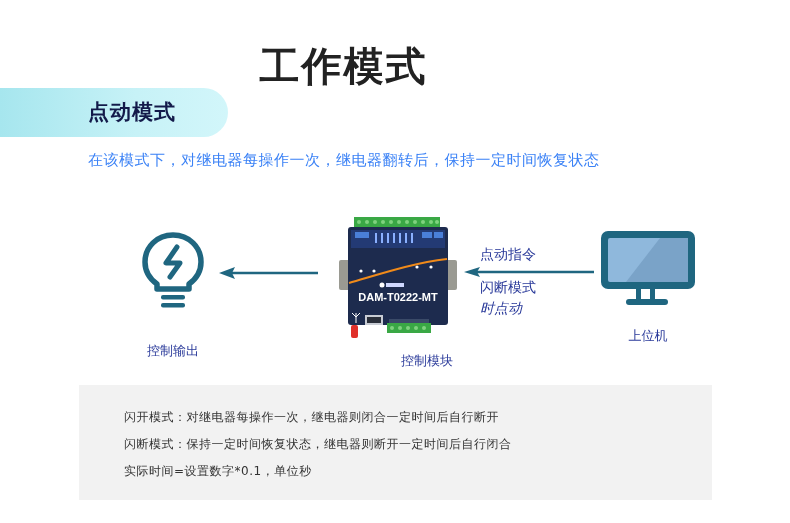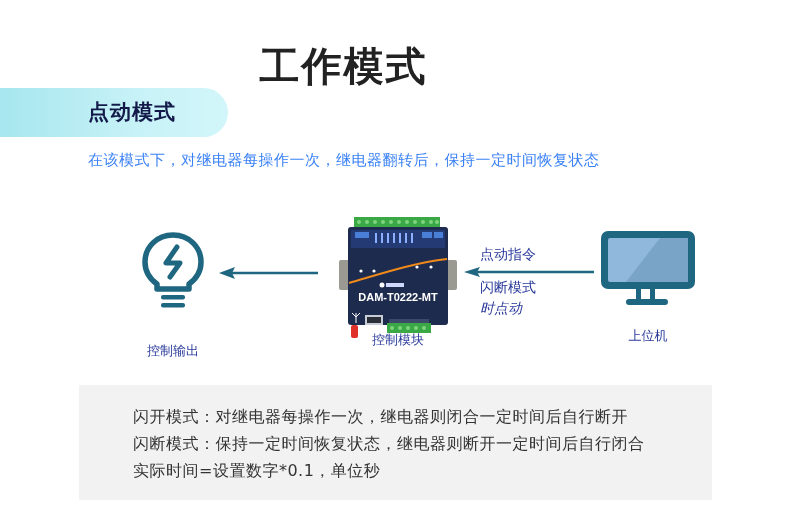--- a/index.html
+++ b/index.html
@@ -5,21 +5,21 @@
     html, body { margin: 0; padding: 0; }
     body { width: 790px; height: 523px; background: #ffffff; position: relative; overflow: hidden; font-family: "DejaVu Sans", "Liberation Sans", sans-serif; }
     .abs { position: absolute; }
     .title { left: 0; width: 687px; top: 42px; text-align: center; font-size: 40px; font-weight: bold; color: #222222; letter-spacing: 2px; line-height: 48px; }
     .pill { left: 0; top: 88px; width: 228px; height: 49px; border-radius: 0 25px 25px 0; background: linear-gradient(90deg, #a6e6ee 0%, #c7f2f7 60%, #d2f6fa 100%); }
     .pill-label { left: 88px; top: 97px; font-size: 21px; font-weight: bold; color: #131a4a; line-height: 30px; letter-spacing: 1px; }
     .desc { left: 88px; top: 149px; font-size: 15px; color: #3b82f6; line-height: 22px; letter-spacing: 0.5px; }
     .label-blue { font-size: 13px; color: #2a3a9a; line-height: 24px; text-align: center; }
     .small-blue { font-size: 14px; color: #2a3a9a; line-height: 21px; text-align: left; }
     .note-box { left: 79px; top: 385px; width: 633px; height: 115px; background: #f2f2f2; }
-    .note-line { left: 133px; font-size: 16px; color: #333333; line-height: 24px; letter-spacing: 0.5px; white-space: nowrap; }
+    .note-line { left: 124px; font-size: 12px; color: #333333; line-height: 24px; letter-spacing: 0.5px; white-space: nowrap; }
   </style>
 </head>
 <body>
 
 <div class="abs title">工作模式</div>
 
 <div class="abs pill"></div>
 <div class="abs pill-label">点动模式</div>
 
 <div class="abs desc">在该模式下，对继电器每操作一次，继电器翻转后，保持一定时间恢复状态</div>
@@ -103,21 +103,21 @@
       <circle cx="55" cy="113" r="2"></circle>
         <circle cx="63" cy="113" r="2"></circle>
         <circle cx="71" cy="113" r="2"></circle>
         <circle cx="79" cy="113" r="2"></circle>
         <circle cx="87" cy="113" r="2"></circle>
     </g>
 
     <rect x="14" y="110" width="7" height="13" rx="2" fill="#e0302a"></rect>
   </svg>
 </div>
-<div class="abs label-blue" style="left:343px; top:328px; width:110px;">控制模块</div>
+<div class="abs label-blue" style="left:343px; top:349px; width:110px;text-align:right;">控制模块</div>
 
 <div class="abs small-blue" style="left:480px; top:244px; width:110px;">点动指令</div>
 <div class="abs" style="left:464px; top:263px; width:130px; height:12px;">
   <svg width="130" height="12" viewBox="0 0 130 12">
     <line x1="12" y1="6" x2="130" y2="6" stroke="#1f6680" stroke-width="2.5"></line>
     <path d="M0 6 L16 1 L13 6 L16 11 Z" fill="#1f6680"></path>
   </svg>
 </div>
 <div class="abs small-blue" style="left:480px; top:277px; width:110px;">闪断模式</div>
 <div class="abs small-blue" style="left:480px; top:298px; width:110px;font-style:italic;">时点动</div>

